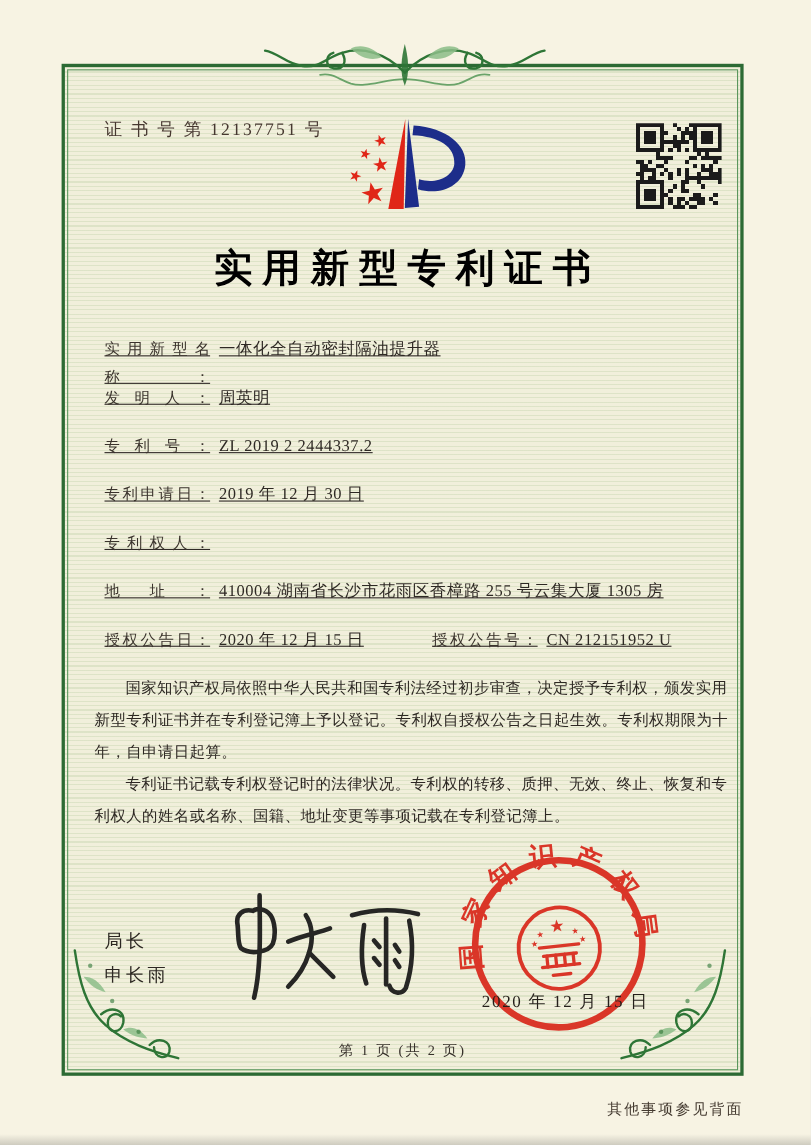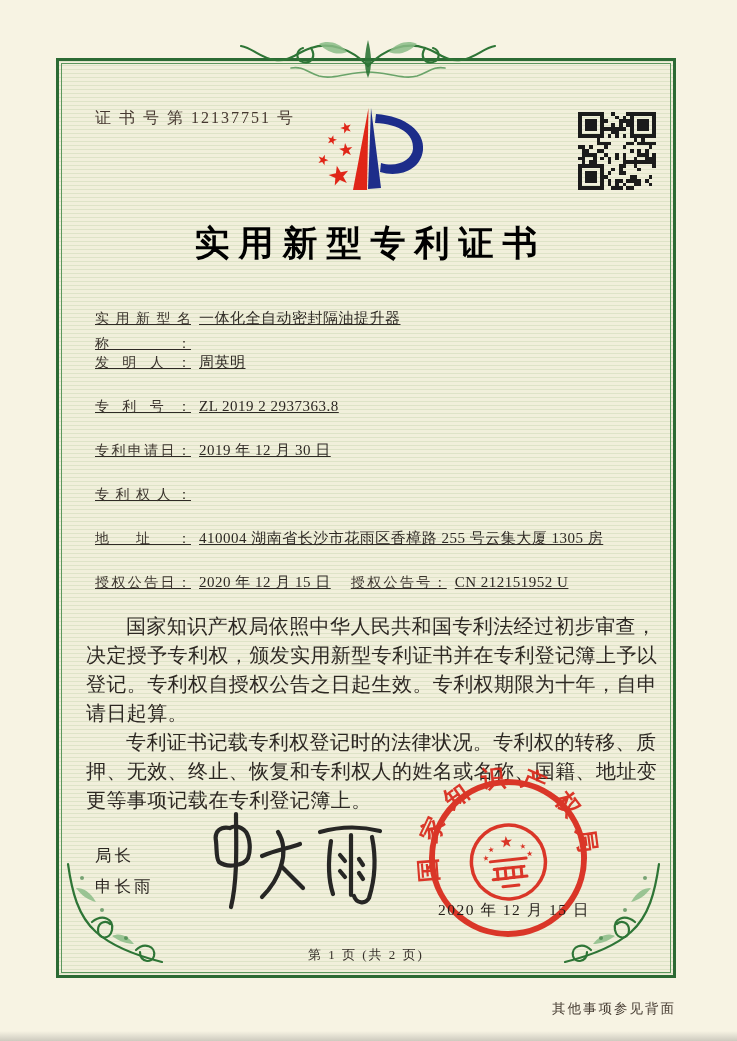--- a/index.html
+++ b/index.html
@@ -24,23 +24,23 @@
   .cert-no{position:absolute;left:95px;top:108px;font-size:16px;letter-spacing:2px;color:#463830;}
   .qr{position:absolute;left:578px;top:112px;width:78px;height:78px;}
   .logo{position:absolute;left:301px;top:98px;width:136px;height:110px;}
   .title{position:absolute;left:56px;top:220px;width:620px;text-align:center;
     font-size:35px;font-weight:700;letter-spacing:9px;text-indent:9px;color:#000000;}
   .fields{position:absolute;left:95px;top:306px;width:560px;text-decoration:underline;}
   .frow{display:flex;align-items:flex-start;height:25px;line-height:25px;margin-bottom:19px;font-size:15px;}
   .flabel{flex:none;display:inline-block;width:96px;text-align:justify;text-align-last:justify;
     font-size:14px;color:#3a332c;}
   .fvalue{margin-left:8px;color:#2e2924;letter-spacing:.5px;white-space:nowrap;}
-  .grow{display:flex;gap:20px;}
+  .grow{display:flex;gap:62px;}
   .pair{display:flex;align-items:flex-start;line-height:25px;font-size:15px;}
-  .body-text{position:absolute;left:86px;top:612px;width:578px;font-size:20px;
+  .body-text{position:absolute;left:86px;top:612px;width:578px;font-size:14px;
     line-height:29px;letter-spacing:.4px;color:#2d2823;}
   .body-text p{margin:0;text-indent:2em;}
   .officer{position:absolute;left:95px;top:840px;font-size:16.5px;letter-spacing:3px;
     line-height:31px;color:#2c2722;}
   .sig{position:absolute;left:192px;top:810px;width:215px;height:105px;}
   .seal{position:absolute;left:408px;top:758px;width:200px;height:200px;transform:rotate(-6deg);}
   .seal text{font-family:"Liberation Serif","DejaVu Serif",serif;font-weight:700;}
   .seal-date{position:absolute;left:438px;top:900px;font-size:15.5px;letter-spacing:1.5px;color:#241f1a;z-index:5;}
   .page-info{position:absolute;left:56px;top:946px;width:620px;text-align:center;
     font-size:13px;letter-spacing:2px;color:#36302a;}
@@ -353,21 +353,21 @@
     <div class="frow">
       <span class="flabel">实用新型名称：</span>
       <span class="fvalue">一体化全自动密封隔油提升器</span>
     </div>
     <div class="frow">
       <span class="flabel">发明人：</span>
       <span class="fvalue">周英明</span>
     </div>
     <div class="frow">
       <span class="flabel">专利号：</span>
-      <span class="fvalue">ZL 2019 2 2937363.8</span>
+      <span class="fvalue">ZL 2019 2 2444337.2</span>
     </div>
     <div class="frow">
       <span class="flabel">专利申请日：</span>
       <span class="fvalue">2019 年 12 月 30 日</span>
     </div>
     <div class="frow">
       <span class="flabel">专利权人：</span>
     </div>
     <div class="frow">
       <span class="flabel">地址：</span>

